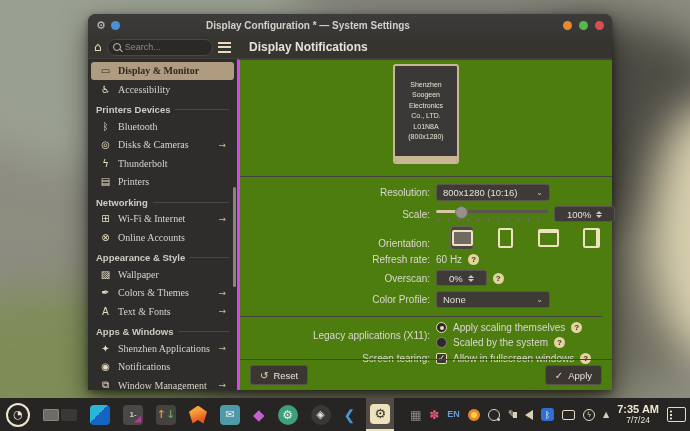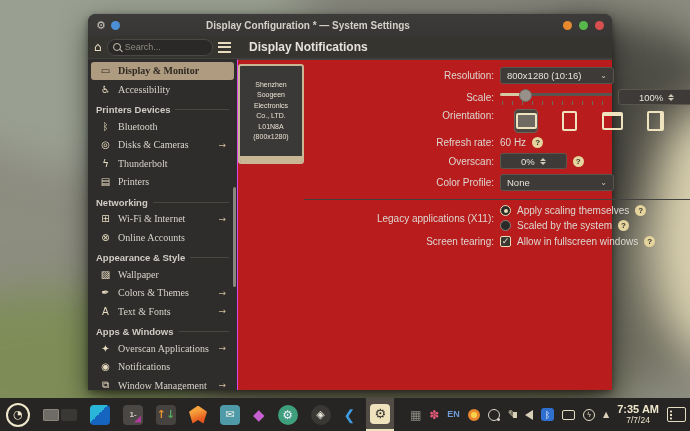--- a/index.html
+++ b/index.html
@@ -47,48 +47,48 @@
   .sb-item{height:18px;display:flex;align-items:center;gap:6px;padding:0 8px;font-size:10px;color:#d8d4cd;border-radius:3px;margin:0.5px 3px;}
   .sb-item.selected{background:#ae9b80;color:#2f2922;font-weight:bold;}
   .sb-icon{width:13px;text-align:center;font-size:10px;color:#e8dcc0;flex:0 0 auto;}
   .sb-item.selected .sb-icon{color:#2f2922;}
   .sb-label{flex:1;white-space:nowrap;overflow:hidden;font-family:Liberation Serif, serif;}
   .sb-arrow{color:#cdbd97;font-size:9px;}
   .sb-header{display:flex;align-items:center;gap:5px;margin:6px 8px 2px 8px;font-size:9.5px;font-weight:bold;color:#cfcbc4;}
   .sb-header-line{flex:1;height:1px;background:#4a4741;}
   .sb-scroll{position:absolute;right:1px;top:128px;width:3px;height:100px;background:#8a867e;border-radius:2px;}
 
-  .content{flex:1;border-left:1px solid #d946ef;border-top:1px solid #44423e;display:flex;flex-direction:row;min-width:0;background:#b91c1c;}
+  .content{flex:1;border-left:3px solid #d946ef;border-top:1px solid #44423e;display:flex;flex-direction:column;min-width:0;background:#4d7c0f;}
   .preview-area{height:112px;flex:0 0 auto;display:flex;justify-content:center;align-items:flex-start;padding-top:4px;}
   .monitor{width:62px;height:96px;border:2px solid #c9b694;border-radius:3px;background:#3b3937;display:flex;flex-direction:column;overflow:hidden;}
   .monitor-text{flex:1;display:flex;align-items:center;justify-content:center;text-align:center;font-size:7px;line-height:1.5;color:#e9e1d2;white-space:pre-line;}
   .monitor-stand{height:6px;background:#c9b694;flex:0 0 auto;}
   .hr{height:1px;background:#44423e;flex:0 0 auto;}
 
   .form{flex:1;padding:7px 10px 2px 0;display:flex;flex-direction:column;gap:5px;min-height:0;}
   .frow{display:flex;align-items:center;gap:6px;}
   .flabel{width:190px;flex:0 0 auto;text-align:right;font-size:10px;color:#dcd8d2;}
   .combo{height:15px;min-width:100px;background:#3d3a37;border:1px solid #5a564e;border-radius:3px;display:flex;align-items:center;padding:0 6px;font-size:9.5px;color:#e6e2db;gap:8px;}
   .combo .cval{flex:1;}
   .combo .chev{color:#cfc8b8;font-size:8px;}
   .combo.wide{width:100px;}
-  .spin{height:14px;background:#3d3a37;border:1px solid #5a564e;border-radius:3px;display:flex;align-items:center;padding:0 20px;font-size:9.5px;color:#e6e2db;gap:5px;}
+  .spin{height:14px;background:#3d3a37;border:1px solid #5a564e;border-radius:3px;display:flex;align-items:center;padding:0 12px;font-size:9.5px;color:#e6e2db;gap:5px;}
   .spin-arrows{display:flex;flex-direction:column;gap:1px;}
   .spin-arrows i{width:0;height:0;border-left:3px solid transparent;border-right:3px solid transparent;}
   .spin-arrows .up{border-bottom:3.5px solid #cfc8b8;}
   .spin-arrows .dn{border-top:3.5px solid #cfc8b8;}
   .slider{width:112px;position:relative;height:16px;flex:0 0 auto;}
   .slider .track{position:absolute;left:0;right:0;top:4px;height:3px;border-radius:2px;background:#5a564f;}
   .slider .fill{position:absolute;left:0;top:4px;height:3px;width:24px;border-radius:2px;background:#d6c8a2;}
   .slider .handle{position:absolute;left:19px;top:0;width:11px;height:11px;border-radius:50%;background:#97918a;border:1px solid #6e6a64;}
   .slider .ticks{position:absolute;left:2px;right:2px;top:12px;height:4px;background:repeating-linear-gradient(90deg,#6e6a62 0 1px,transparent 1px 10px);}
   .help{width:11px;height:11px;border-radius:50%;background:#e5d49e;color:#33302a;font-size:8px;font-weight:bold;display:flex;align-items:center;justify-content:center;flex:0 0 auto;}
   .plain-val{font-size:10px;color:#dcd8d2;}
 
-  .orient-row{display:flex;gap:21px;align-items:flex-start;}
+  .orient-row{display:flex;gap:21px;align-items:flex-end;}
   .obtn{height:22px;min-width:22px;border-radius:3px;display:flex;align-items:center;justify-content:center;background:transparent;}
   .obtn.selected{background:#4a463f;outline:1px solid #6a655c;}
   .o-land{width:17px;height:12px;border:2px solid #eee3be;border-radius:2px;}
   .obtn.selected .o-land{background:#6f6a62;}
   .o-port{width:11px;height:16px;border:2px solid #eee3be;border-radius:2px;}
   .o-land-f{width:17px;height:12px;border:2px solid #eee3be;border-radius:2px;border-top-width:4px;}
   .o-port-f{width:11px;height:16px;border:2px solid #eee3be;border-radius:2px;border-right-width:4px;}
 
   .radio{width:11px;height:11px;border-radius:50%;border:1px solid #8b857a;box-sizing:border-box;position:relative;flex:0 0 auto;background:#2c2a28;}
   .radio.on{border-color:#e9dcb4;}
@@ -246,21 +246,21 @@
               <span class="sb-icon glyph">A</span>
               <span class="sb-label">Text &amp; Fonts</span>
               <span class="sb-arrow glyph">→</span>
             </div>
             <div class="sb-header">
               <span>Apps &amp; Windows</span>
               <span class="sb-header-line"></span>
             </div>
             <div class="sb-item">
               <span class="sb-icon glyph">✦</span>
-              <span class="sb-label">Overscan Applications</span>
+              <span class="sb-label">Shenzhen Applications</span>
               <span class="sb-arrow glyph">→</span>
             </div>
             <div class="sb-item">
               <span class="sb-icon glyph">◉</span>
               <span class="sb-label">Notifications</span>
             </div>
             <div class="sb-item">
               <span class="sb-icon glyph">⧉</span>
               <span class="sb-label">Window Management</span>
               <span class="sb-arrow glyph">→</span>

